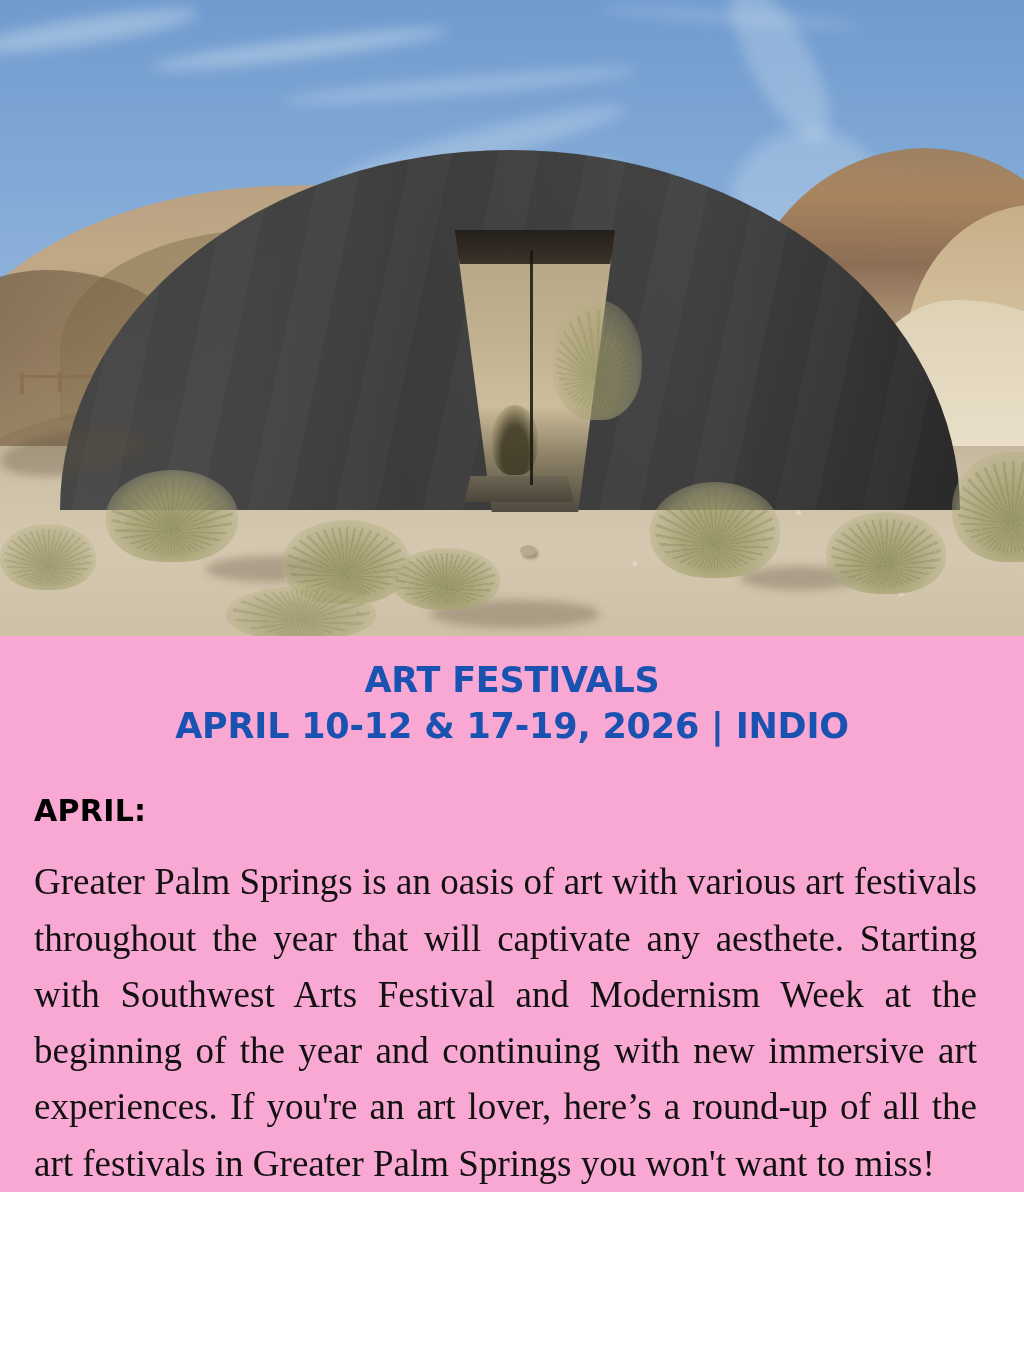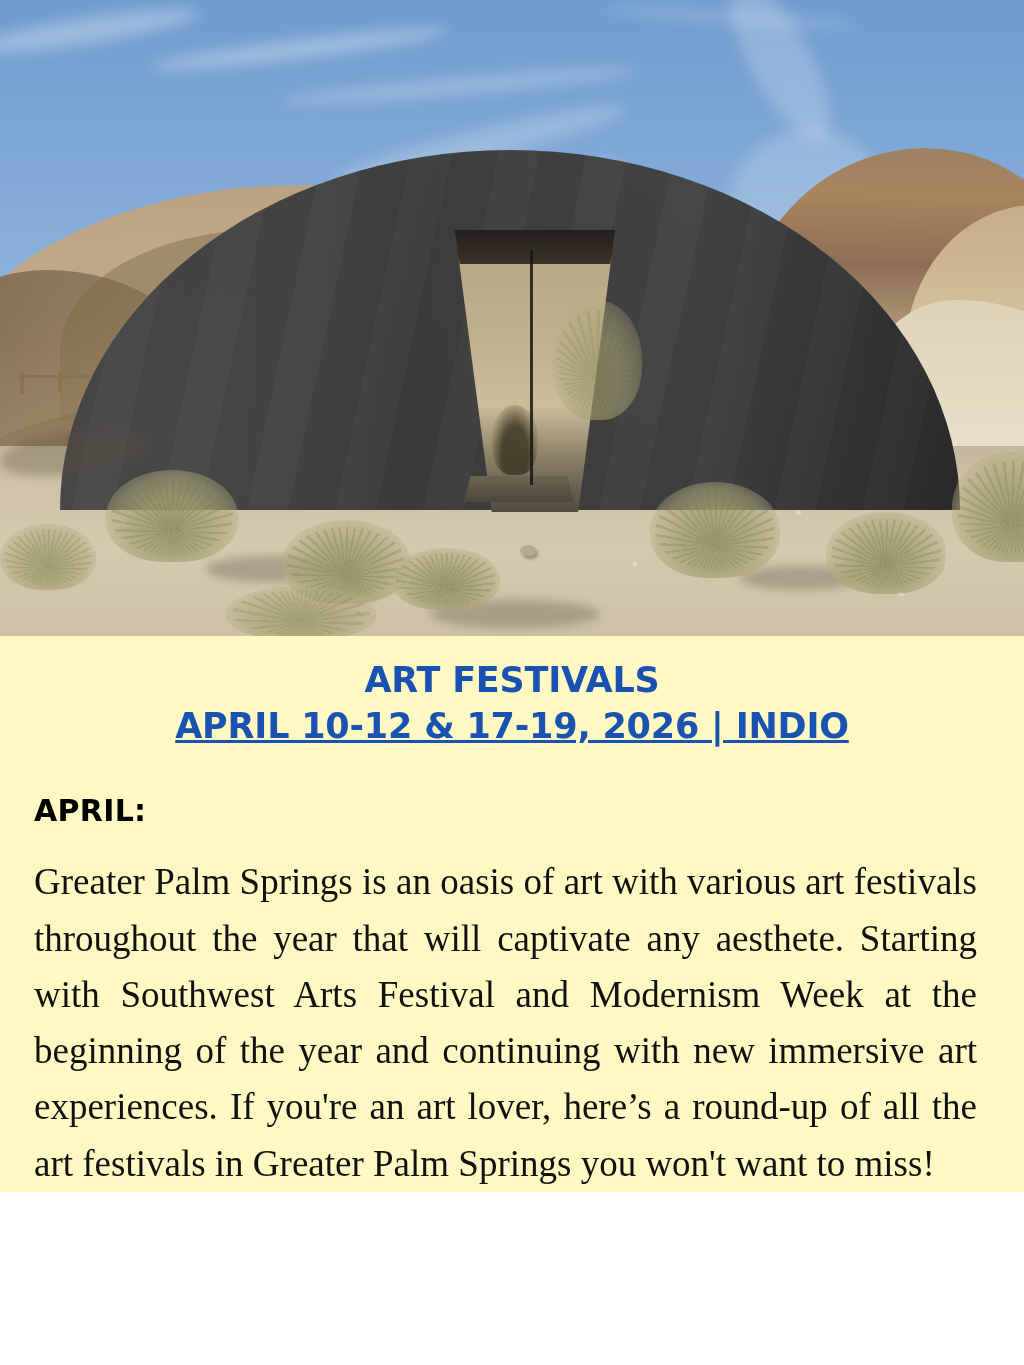--- a/index.html
+++ b/index.html
@@ -250,34 +250,34 @@
     display: block;
   }
   .fence .rail { left: 0; top: 3px; width: 86px; height: 3px; }
   .fence .p1 { left: 2px;  top: 0; width: 4px; height: 22px; }
   .fence .p2 { left: 40px; top: 0; width: 4px; height: 20px; }
   .fence .p3 { left: 80px; top: 0; width: 4px; height: 20px; }
 
   
   .content {
     padding: 0 30px;
-    background: #fef9c3;
+    background: #f9a8d4;
   }
   .headline {
     text-align: center;
     color: #1A52B2;
     font-family: "DejaVu Sans", "Liberation Sans", sans-serif;
     font-weight: bold;
     font-size: 35px;
     line-height: 1.32;
     letter-spacing: -0.2px;
     padding-top: 21px;
     margin: 0;
   }
-  .headline .line2 { display: block; text-decoration: underline; }
+  .headline .line2 { display: block; }
 
   .about-label {
     font-family: "DejaVu Sans", "Liberation Sans", sans-serif;
     font-weight: bold;
     font-size: 30px;
     color: #000000;
     margin: 44px 0 0 4px;
     letter-spacing: 0.3px;
   }
   .body-copy {

